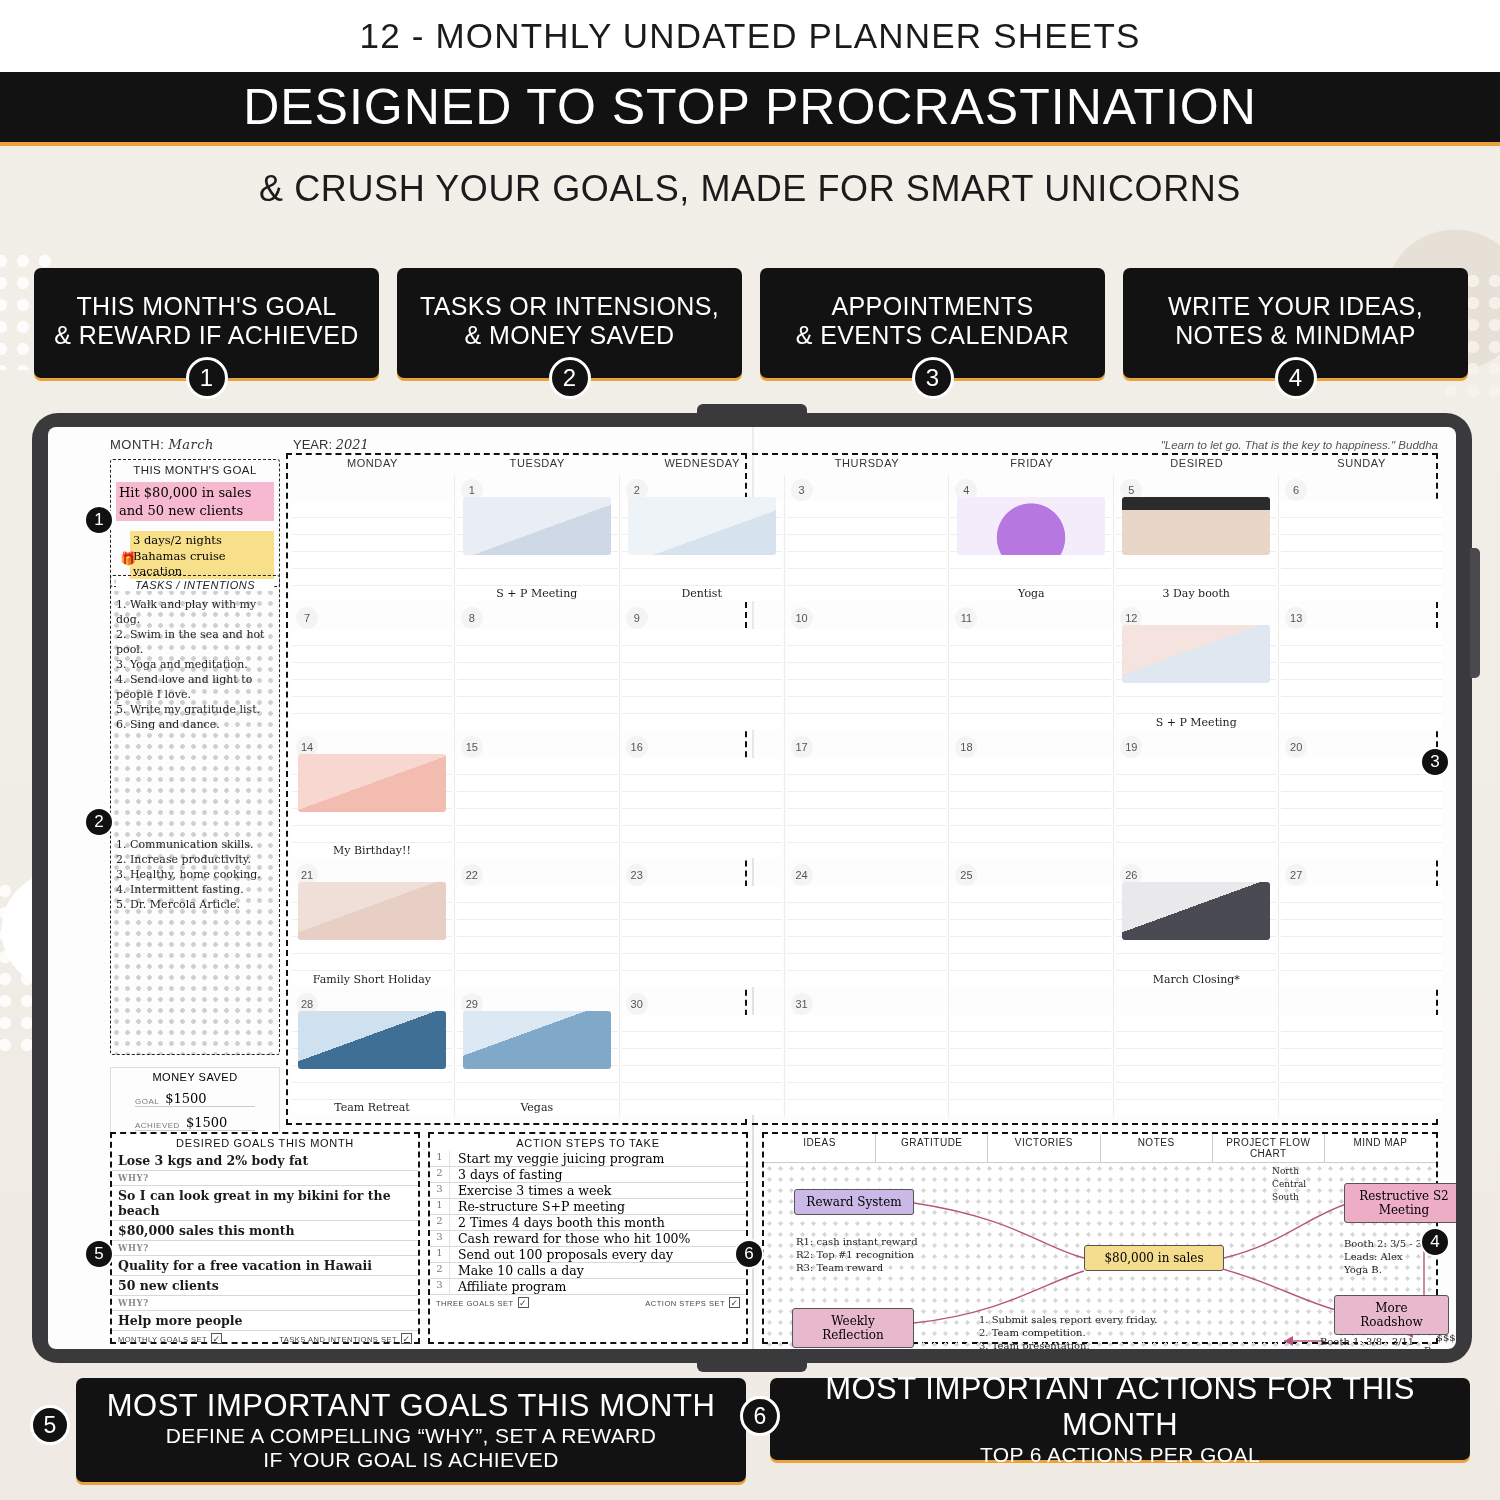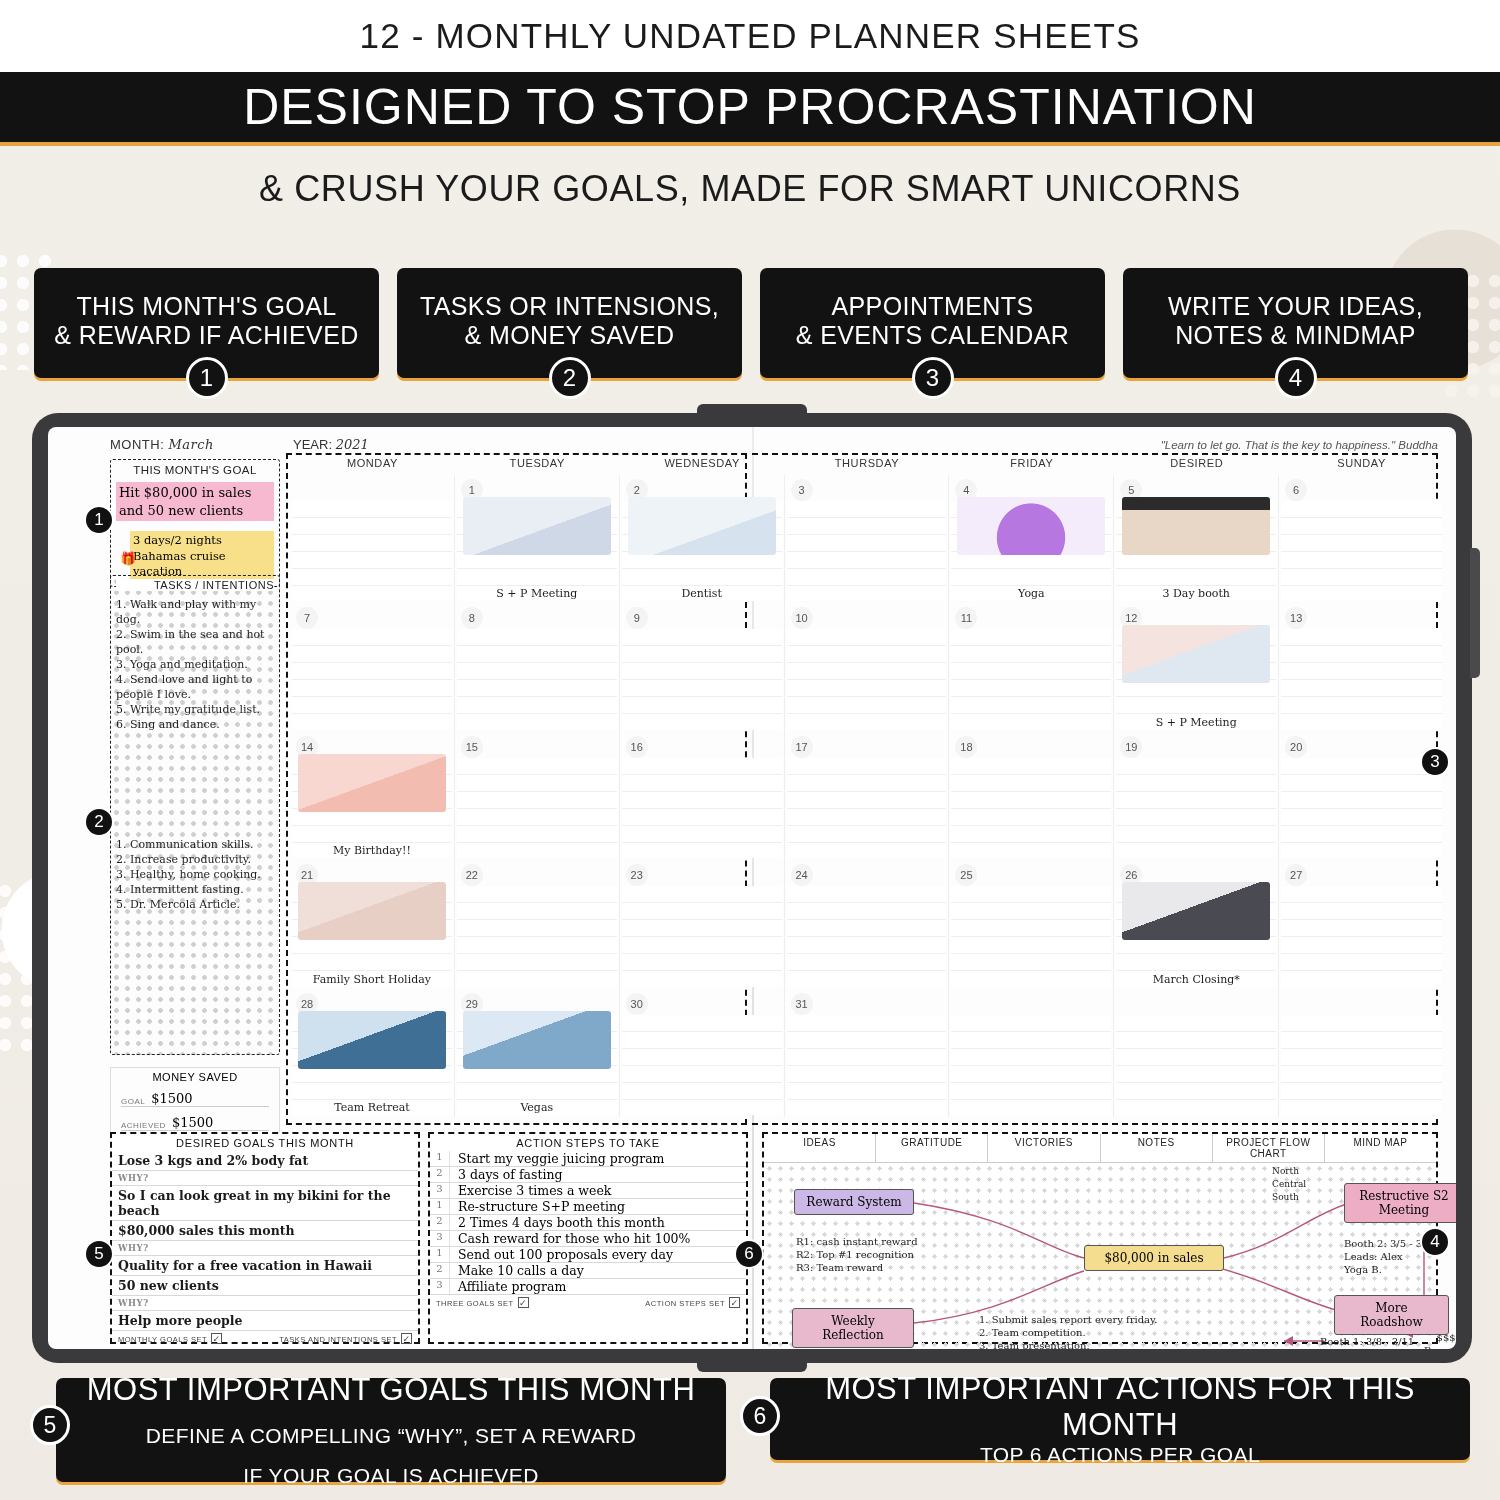--- a/index.html
+++ b/index.html
@@ -109,28 +109,28 @@
   .hl-yellow { background:#f8e08a; padding:2px 3px; display:block; font-size:11.5px;
      line-height:1.35; font-family:"DejaVu Serif", serif; margin-left:14px;}
   .gift { position:absolute; left:4px; bottom:16px; font-size:13px; }
 
   .tasksbox {
     position:absolute; left:62px; top:148px; width:170px; height:480px;
     border:1.6px dashed #222; border-radius:3px;
     background-image:radial-gradient(#cfcfcf 28%, transparent 30%);
     background-size:11px 11px; padding:3px 5px;
   }
-  .tasksbox .ttl { text-align:right; font-size:11px; letter-spacing:.5px; color:#222;
-    background:#fff; }
+  .tasksbox .ttl { text-align:center; font-size:11px; letter-spacing:.5px; color:#222;
+    background:#fff;font-style:italic; }
   .tline { font-family:"DejaVu Serif", serif; font-size:11px; color:#232323;
     line-height:15px; }
 
   .moneybox{
     position:absolute; left:62px; top:640px; width:170px; height:75px;
-    border:1.6px solid #ddd; padding:3px 10px;
+    border:1.6px solid #ddd; padding:3px 24px;
   }
   .moneybox .ttl{ text-align:center; font-size:11px; letter-spacing:.5px; }
   .mrow{ display:flex; align-items:flex-end; gap:6px; border-bottom:1px solid #ccc;
     margin-top:8px; }
   .mrow .lbl{ font-size:8px; color:#777; letter-spacing:.5px; }
   .mrow .val{ font-family:"DejaVu Serif", serif; font-size:13px; }
 
   
   .cal { position:absolute; left:242px; top:30px; right:12px; height:660px; }
   .dow { display:grid; grid-template-columns:repeat(7,1fr); }
@@ -611,21 +611,21 @@
 
     <div class="marker" style="left:36px; top:78px;">1</div>
     <div class="marker" style="left:36px; top:380px;">2</div>
     <div class="marker" style="right:6px; top:320px;">3</div>
     <div class="marker" style="right:6px; top:800px;">4</div>
     <div class="marker" style="left:36px; top:812px;">5</div>
     <div class="marker" style="left:686px; top:812px;">6</div>
   </div>
 </div>
 
-<div class="fbanner" style="left:56px; top:1378px; width:670px; height:104px;gap:16px;">
+<div class="fbanner" style="left:76px; top:1378px; width:670px; height:104px;">
   <div class="t1">MOST IMPORTANT GOALS THIS MONTH</div>
   <div class="t2">DEFINE A COMPELLING “WHY”, SET A REWARD</div>
   <div class="t3">IF YOUR GOAL IS ACHIEVED</div>
 </div>
 <div class="fnum" style="left:30px; top:1405px;">5</div>
 
 <div class="fbanner" style="left:770px; top:1378px; width:700px; height:82px;">
   <div class="t1">MOST IMPORTANT ACTIONS FOR THIS MONTH</div>
   <div class="t2">TOP 6 ACTIONS PER GOAL</div>
 </div>

